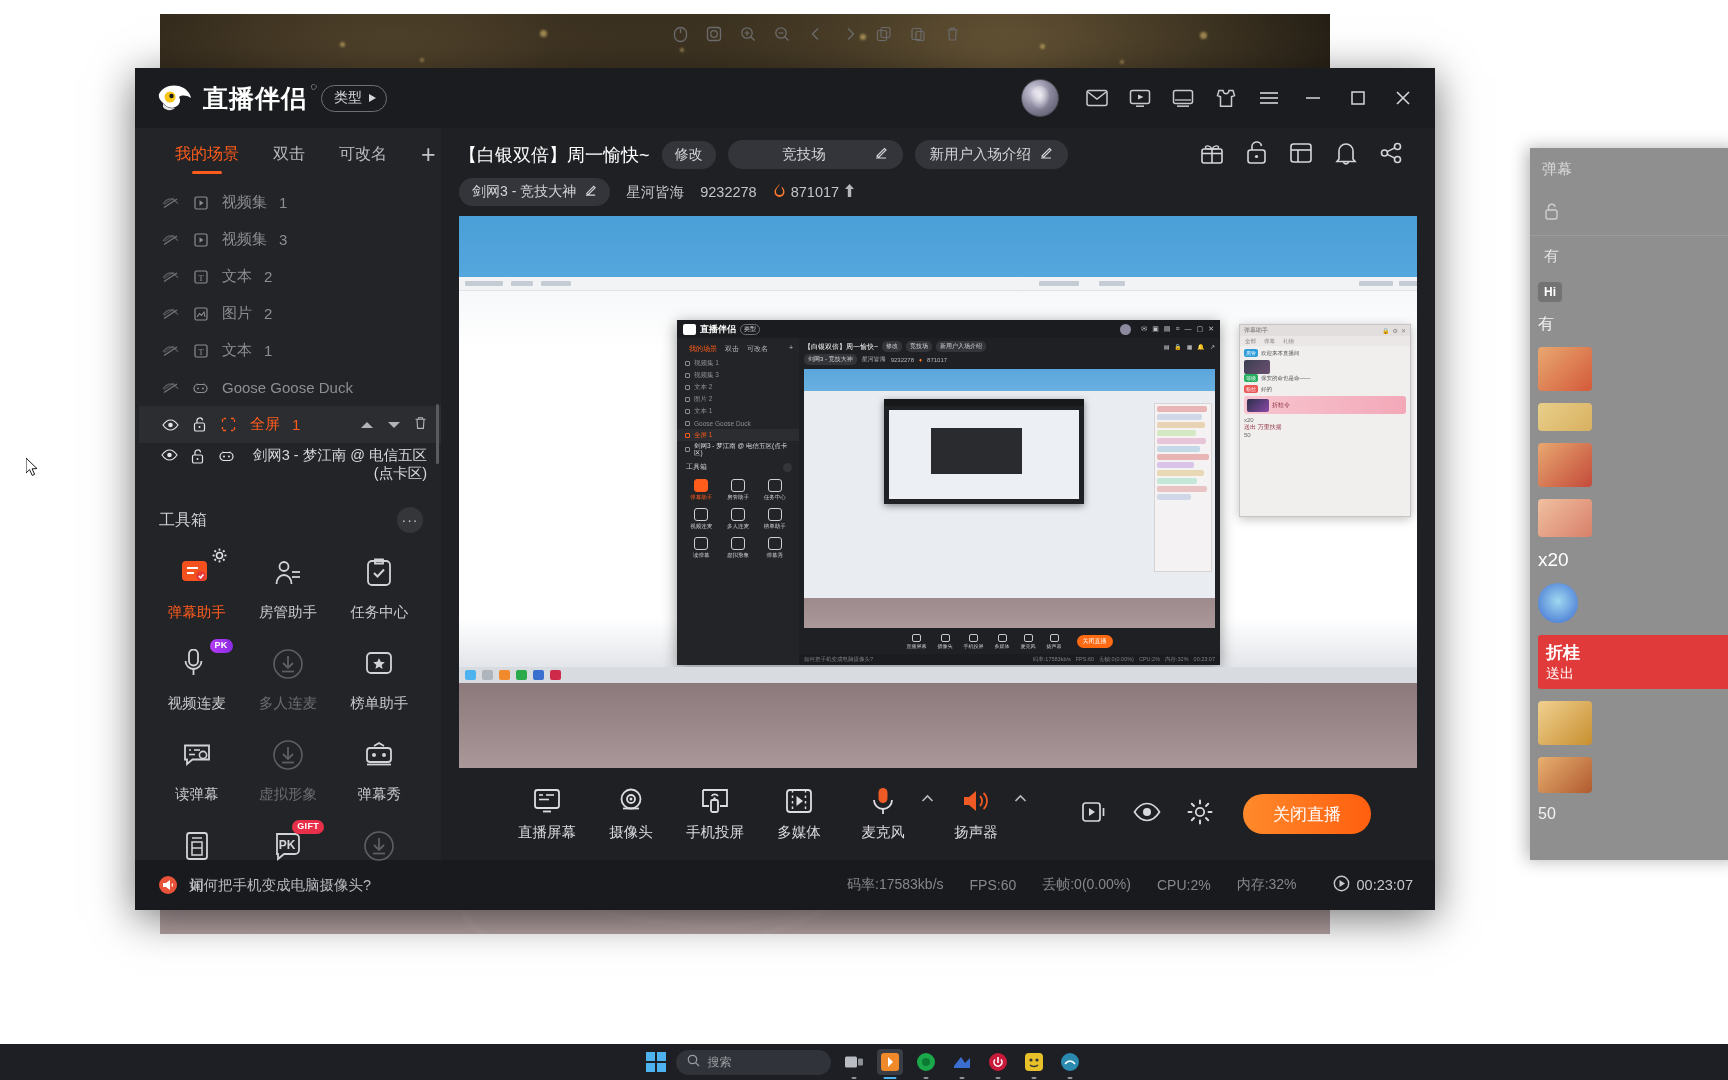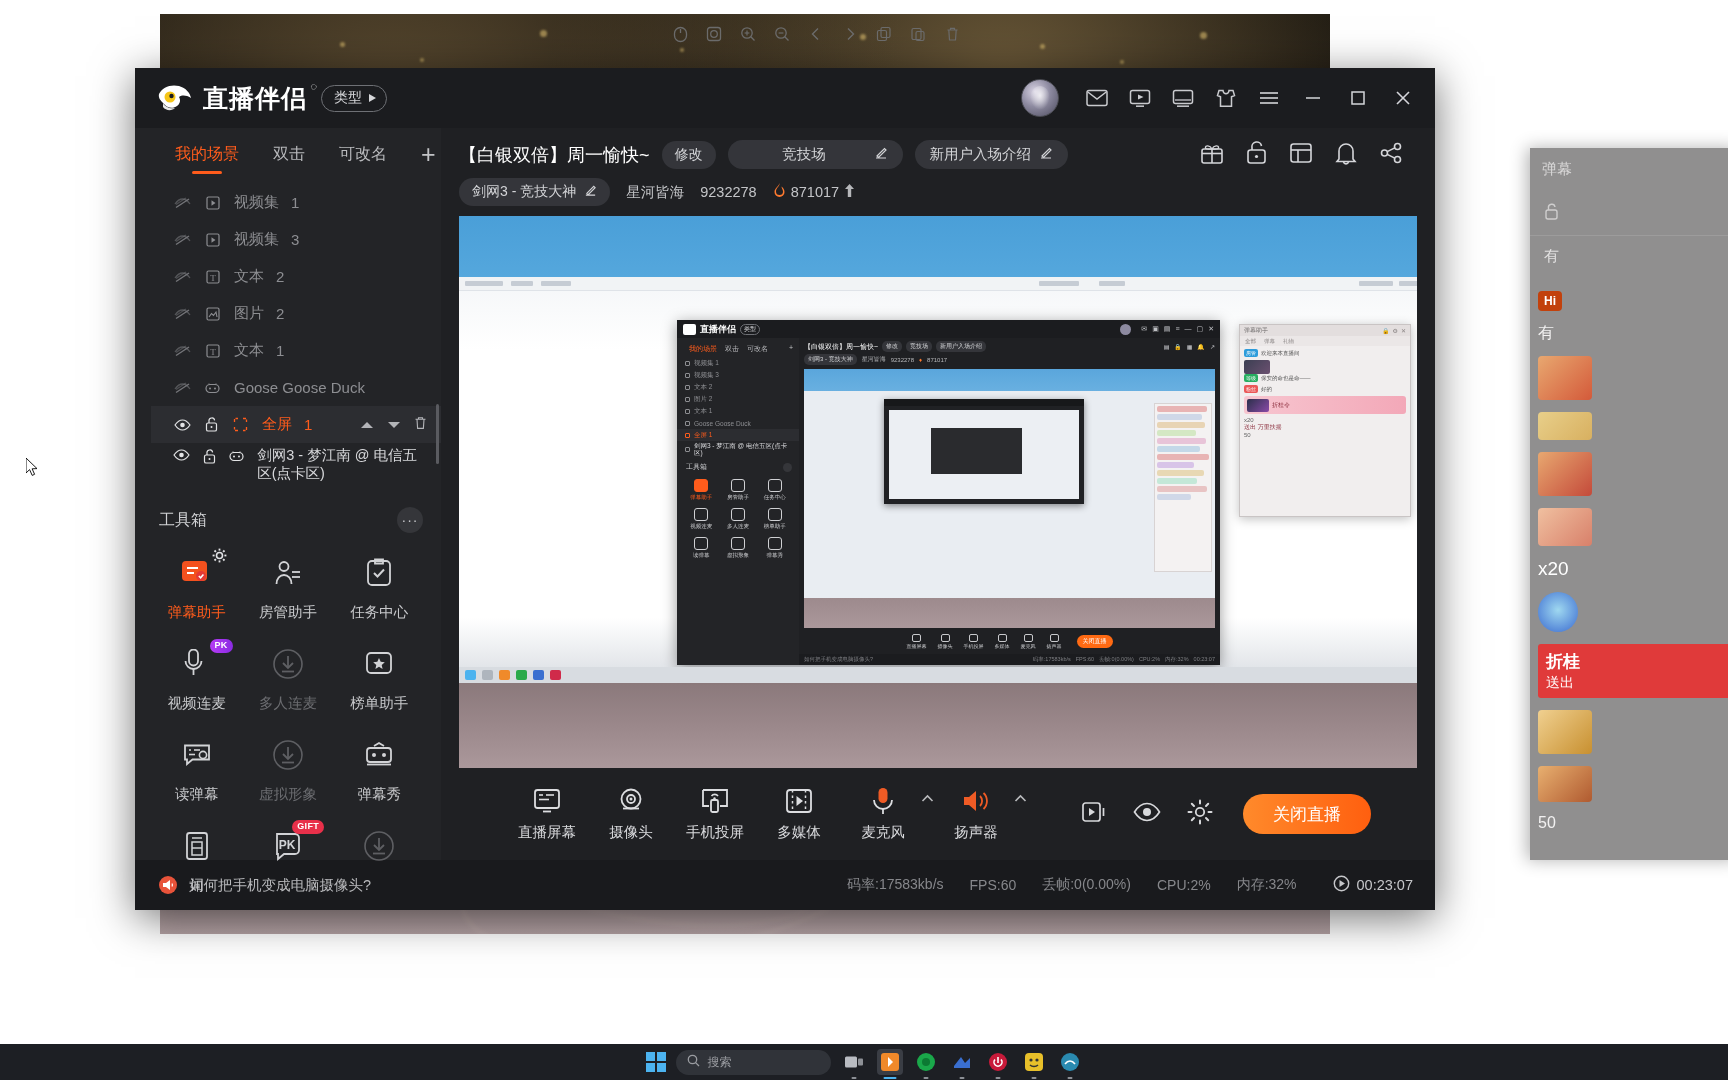--- a/index.html
+++ b/index.html
@@ -106,21 +106,21 @@
     position:relative;
   }
   .scene-tab { font-size:16px; color:#b9babd; position:relative; padding-bottom:9px; white-space:nowrap; }
   .scene-tab.active { color:#ff5c1c; }
   .scene-tab.active::after {
     content:""; position:absolute; left:50%; transform:translateX(-50%); bottom:0;
     width:30px; height:3px; background:#ff5c1c; border-radius:2px;
   }
   .scene-add { margin-left:auto; color:#c2c3c6; font-size:25px; line-height:1; padding-bottom:9px; }
 
-  .scene-list { padding:2px 0 0 16px; }
+  .scene-list { padding:2px 0 0 4px;text-align:right; }
   .scene-row {
     height:37px; display:flex; align-items:center; gap:12px; padding:0 14px 0 22px;
     color:#8d8e92; font-size:15px; white-space:nowrap;
   }
   .scene-row .eye { width:18px; display:flex; justify-content:center; color:#75767a; }
   .scene-row .lock { width:16px; display:flex; justify-content:center; color:#75767a; }
   .scene-row .ico { width:19px; display:flex; justify-content:center; color:#8d8e92; }
   .scene-row.selected { background:#2c2d31; color:#ff5c1c; }
   .scene-row.selected .eye, .scene-row.selected .lock { color:#e3e4e6; }
   .scene-row.selected .ico { color:#ff5c1c; }
@@ -1380,21 +1380,21 @@
           <rect x="2" y="7" width="11" height="9" rx="2" fill="none" stroke="#cfcece" stroke-width="1.4"></rect>
           <path d="M4.5 7V5a3 3 0 0 1 6.5-1" fill="none" stroke="#cfcece" stroke-width="1.4"></path>
         </svg>
     </span>
   </div>
   <div class="dm-tabs">
     <span>有</span>
   </div>
   <div class="dm-list">
     <div class="dm-item">
-      <span class="dm-chip" style="background:#c2410c;margin-top:9px;">Hi</span>
+      <span class="dm-chip" style="background:#737373;">Hi</span>
     </div>
     <div class="dm-item">
       <span class="dm-text">有</span>
     </div>
     <div class="dm-item">
       <span class="dm-thumb" style="background:linear-gradient(135deg,#e8a870,#d45a3a);"></span>
     </div>
     <div class="dm-item">
       <span class="dm-thumb" style="height:28px;background:linear-gradient(135deg,#e8cf8a,#d8b060);"></span>
     </div>

